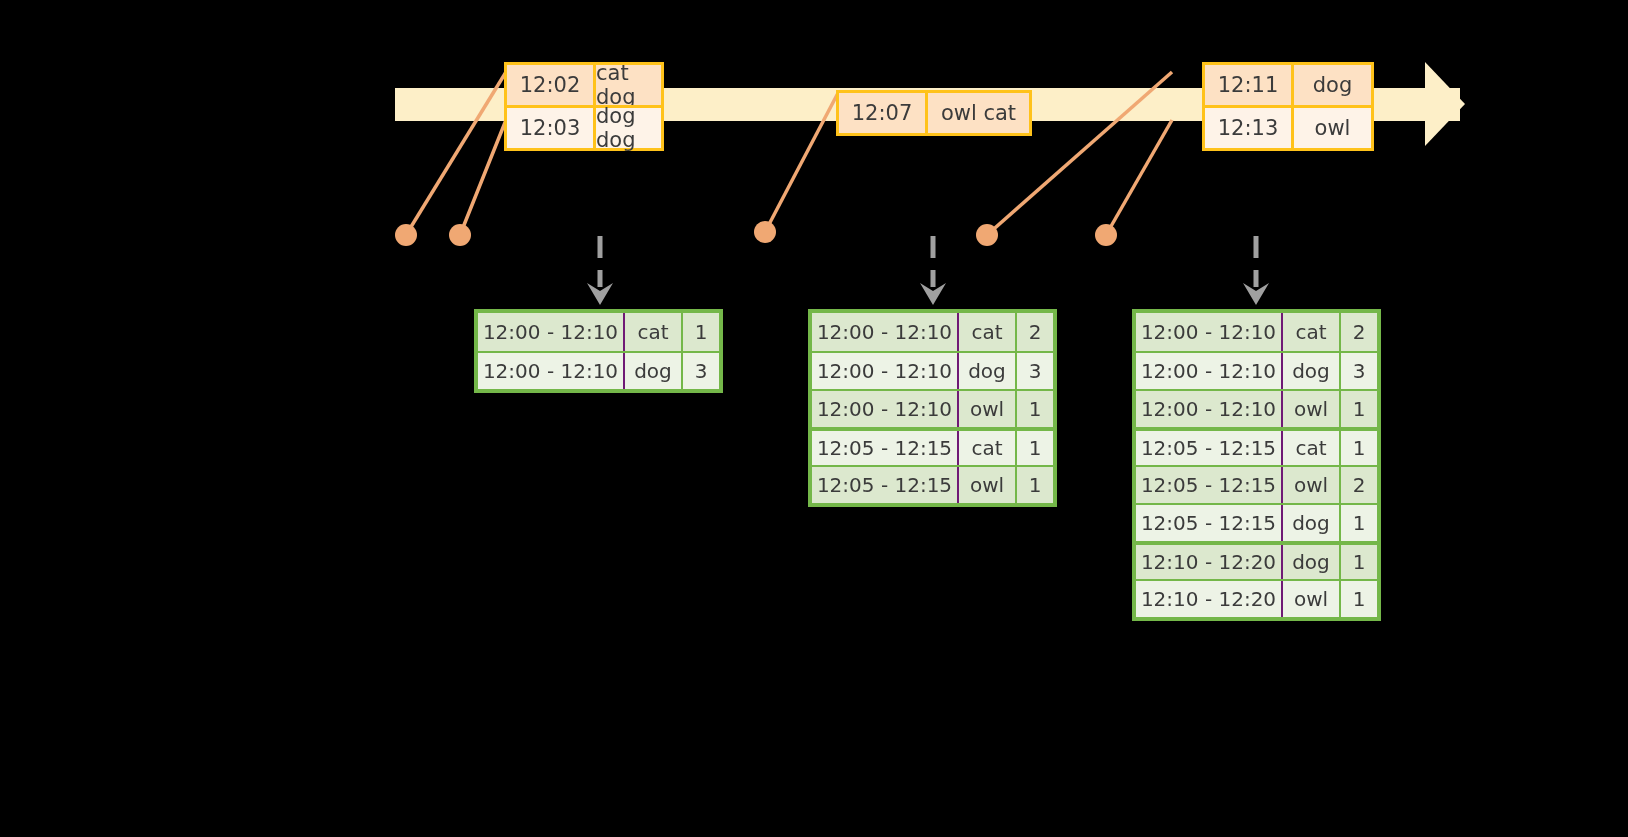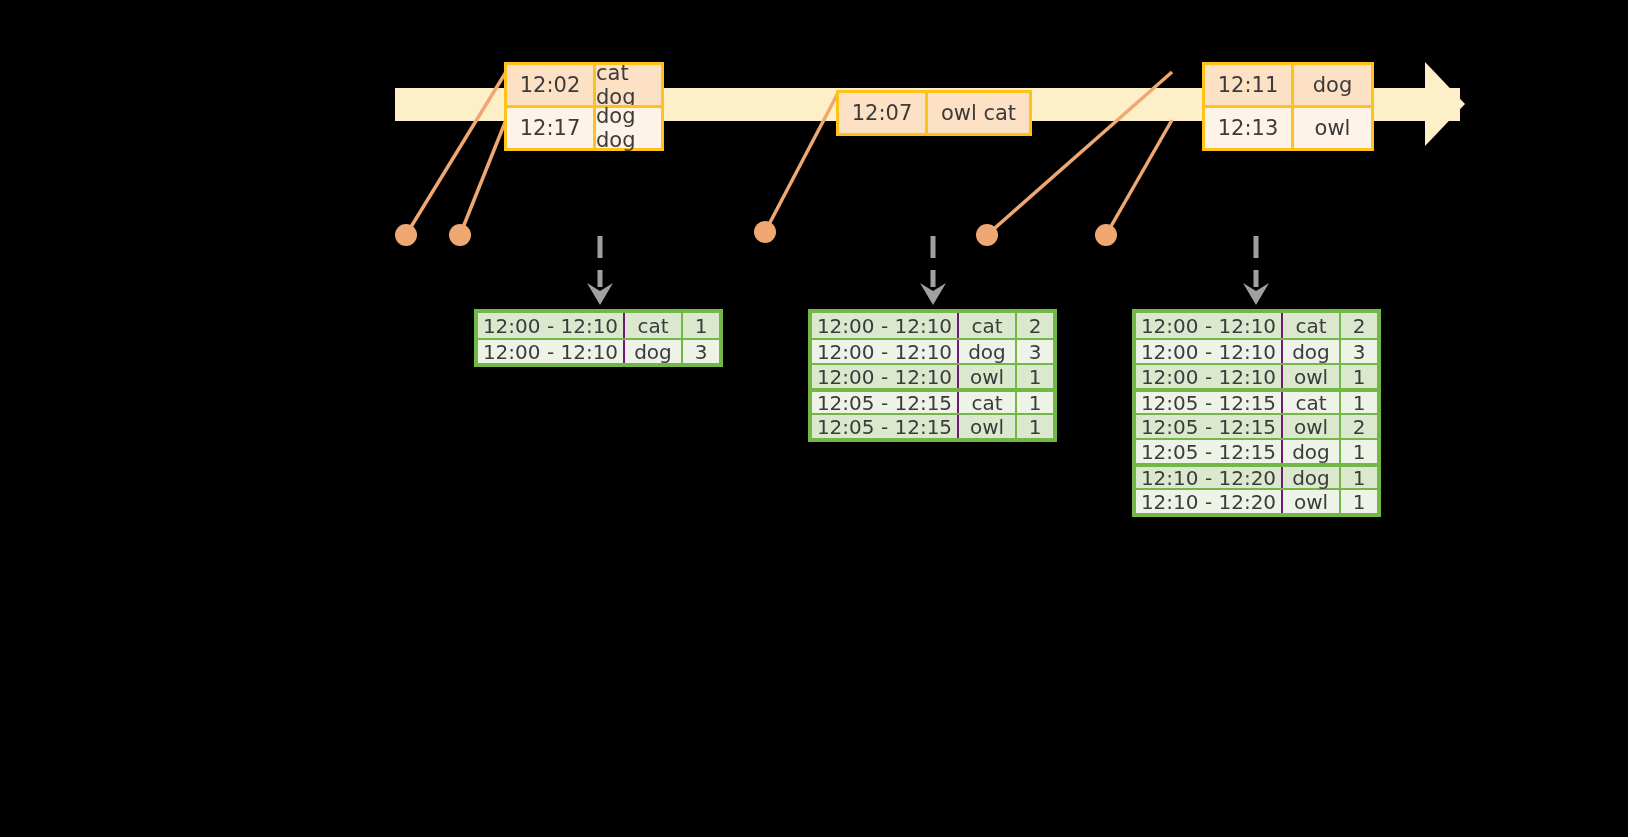--- a/index.html
+++ b/index.html
@@ -66,21 +66,21 @@
   
   .result-table{
     position:absolute;
     border:4px solid #74B749;
     box-sizing:border-box;
     background:#EDF3E6;
     z-index:4;
   }
   .res-row{
     display:flex;
-    height:25px;
+    height:38px;
     box-sizing:border-box;
     justify-content:center;
   }
   .res-row.even .res-cell{ background:#DCE8CE; }
   .res-row.odd  .res-cell{ background:#EDF3E6; }
   .res-row.groupstart{ border-top:4px solid #74B749; }
   .res-row + .res-row:not(.groupstart){ border-top:2px solid #74B749; }
   .res-cell{
     display:flex;
     align-items:center;
@@ -129,21 +129,21 @@
         <path d="M 1243 283 L 1256 305 L 1269 283 L 1256 291 Z" fill="#A0A0A0"></path>
       </g>
     </svg>
 
   <div class="event-box" id="event-box-1">
     <div class="event-row shade">
       <div class="event-cell time">12:02</div>
       <div class="event-cell words">cat dog</div>
     </div>
     <div class="event-row light">
-      <div class="event-cell time">12:17</div>
+      <div class="event-cell time">12:03</div>
       <div class="event-cell words">dog dog</div>
     </div>
   </div>
 
   <div class="event-box" id="event-box-2">
     <div class="event-row shade">
       <div class="event-cell time">12:07</div>
       <div class="event-cell words">owl cat</div>
     </div>
   </div>

